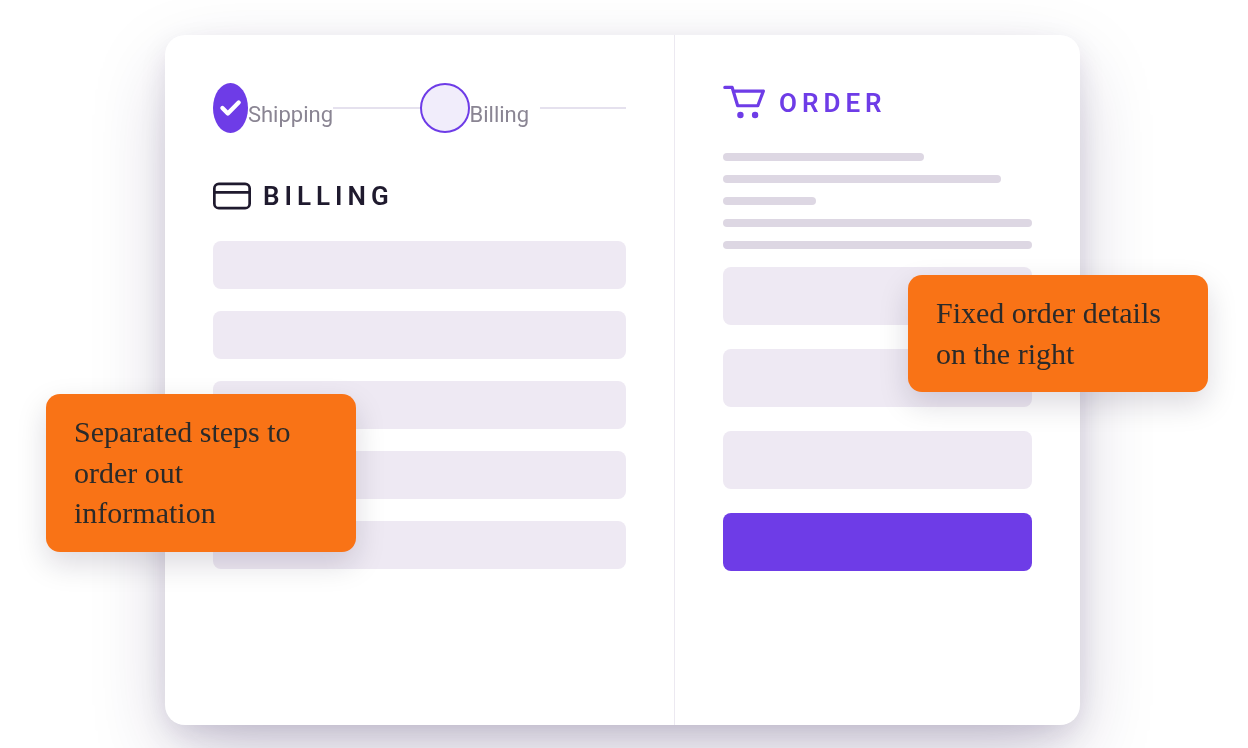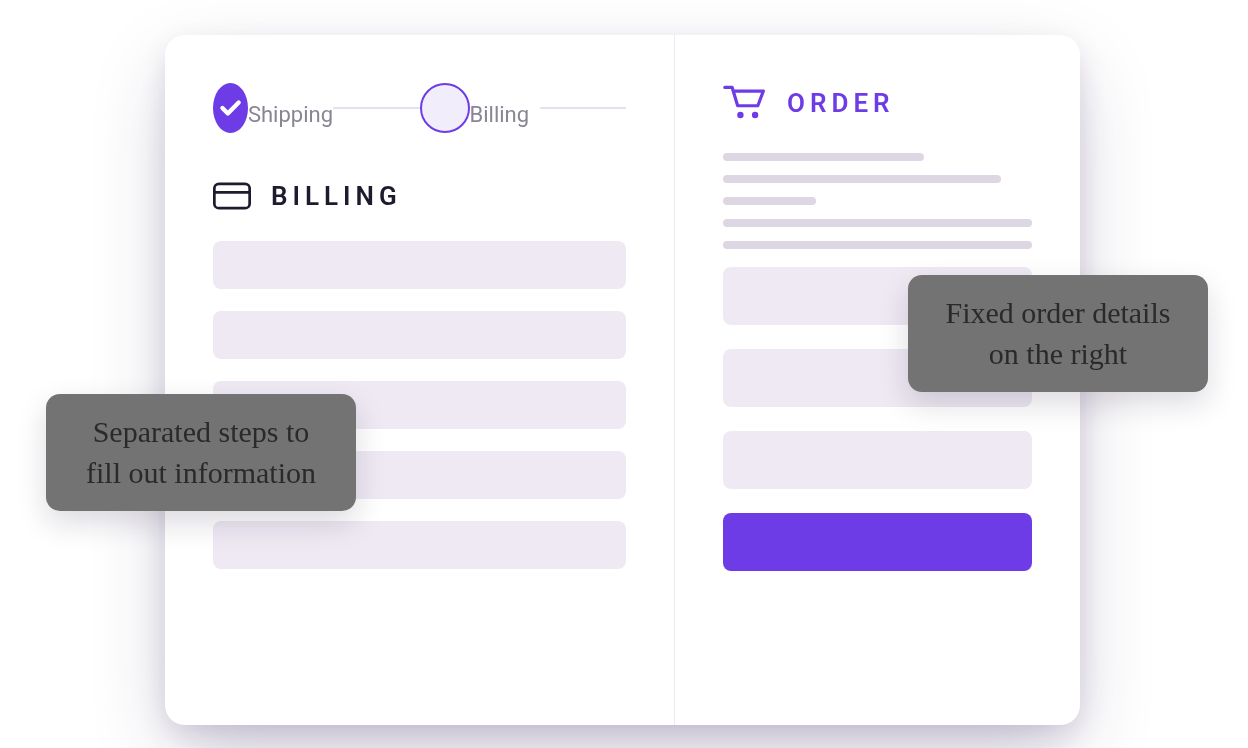--- a/index.html
+++ b/index.html
@@ -64,21 +64,21 @@
     font-size: 22px;
     color: #8a8593;
   }
   .track { height: 2px; background: #e5e1ee; margin-top: 24px; }
   .t1 { flex: 1; }
   .t2 { flex: 1; }
 
   .section-head {
     display: flex;
     align-items: center;
-    gap: 20px;
+    gap: 12px;
     margin-bottom: 30px;
   }
   .section-head .title {
     font-size: 26px;
     letter-spacing: 5px;
     font-weight: 600;
     color: #1f1a2e;
   }
   .section-head.right-head .title { color: #6e3ce7; }
 
@@ -100,29 +100,29 @@
   .line.w4 { width: 100%; }
   .line.w5 { width: 100%; }
 
   .summary-block { margin-top: 18px; }
   .summary-block .ph { height: 58px; margin-bottom: 24px; }
   .summary-block .ph.btn { background: #6e3ce7; }
 
   
   .note {
     position: absolute;
-    background: #737373;
+    background: #f97316;
     border-radius: 14px;
     box-shadow: 0 12px 30px rgba(20,10,40,0.15);
     padding: 18px 28px;
     font-family: "Brush Script MT", "Segoe Script", cursive;
     font-size: 30px;
     line-height: 1.35;
     color: #2a2a2a;
-    text-align: center;
+    text-align: left;
   }
   .note.left-note { left: 46px; top: 394px; width: 310px; }
   .note.right-note { left: 908px; top: 275px; width: 300px; }
 
   .check-svg { stroke: #fff; stroke-width: 4; fill: none; stroke-linecap: round; stroke-linejoin: round; }
 </style>
 </head>
 <body>
 
 <div class="card">
@@ -180,14 +180,14 @@
 
     <div class="summary-block">
       <div class="ph"></div>
       <div class="ph"></div>
       <div class="ph"></div>
       <div class="ph btn"></div>
     </div>
   </div>
 </div>
 
-<div class="note left-note">Separated steps to fill out information</div>
+<div class="note left-note">Separated steps to order out information</div>
 <div class="note right-note">Fixed order details on the right</div>
 
 </body></html>

